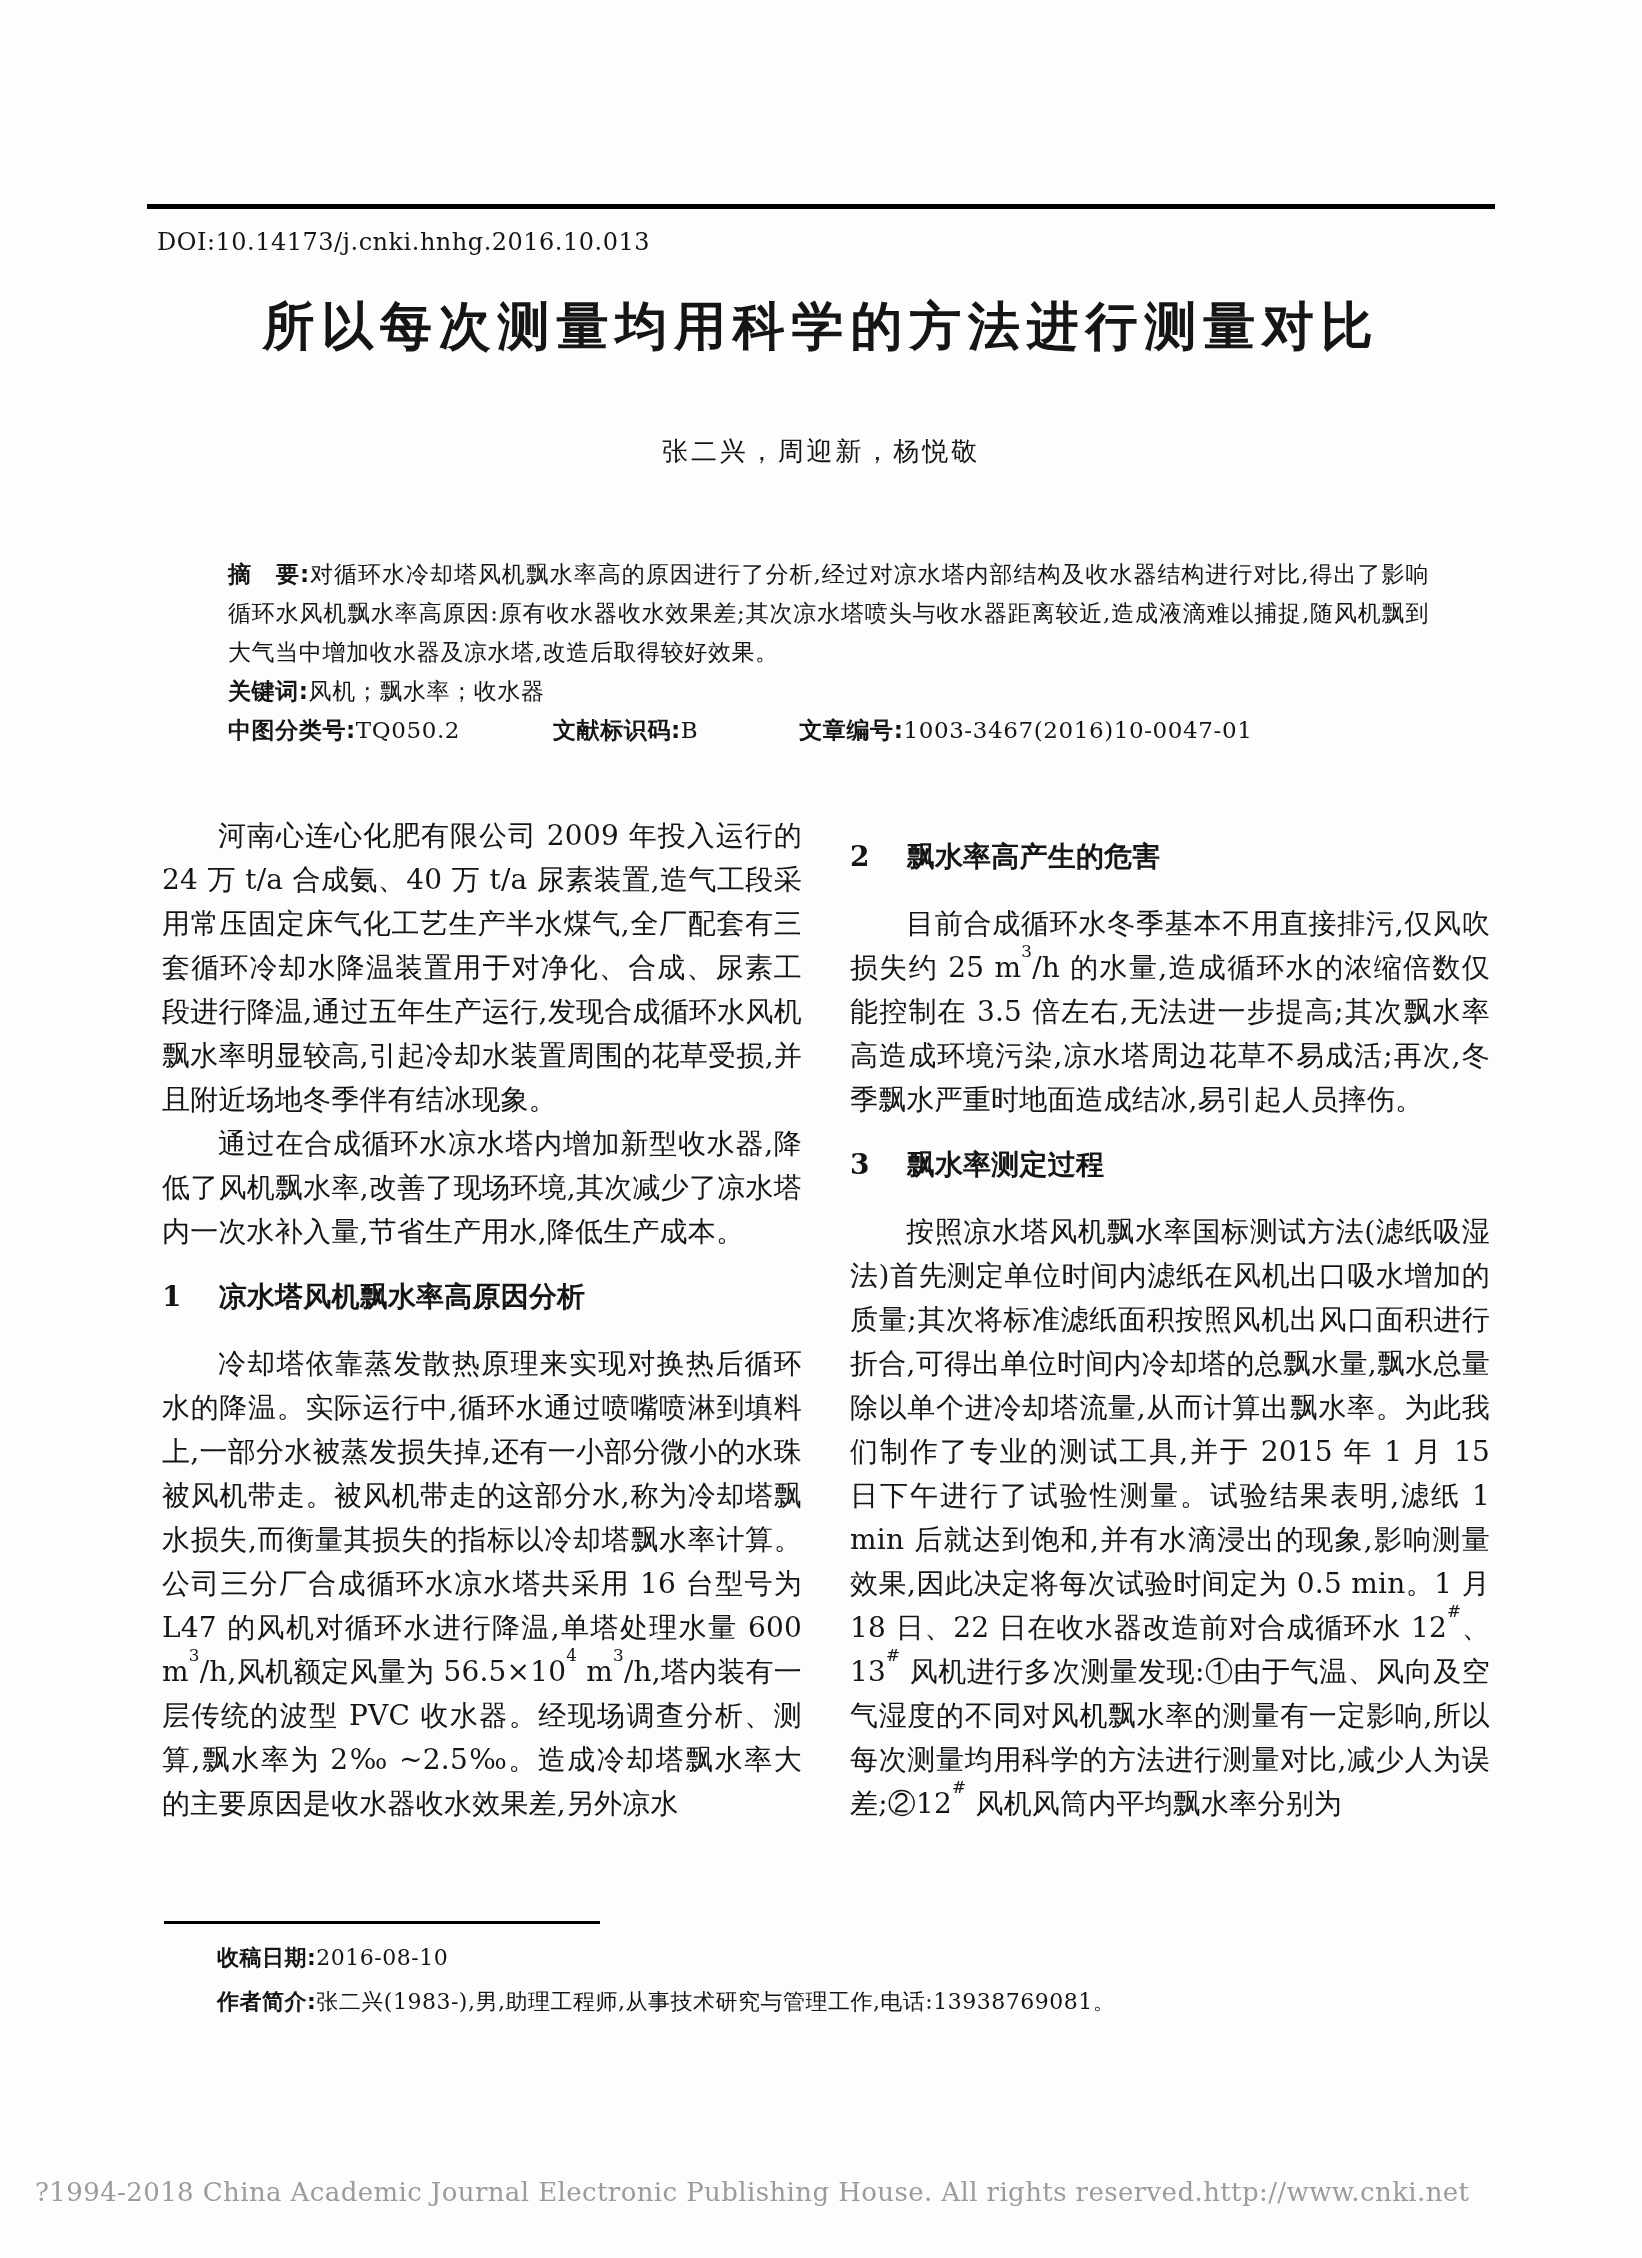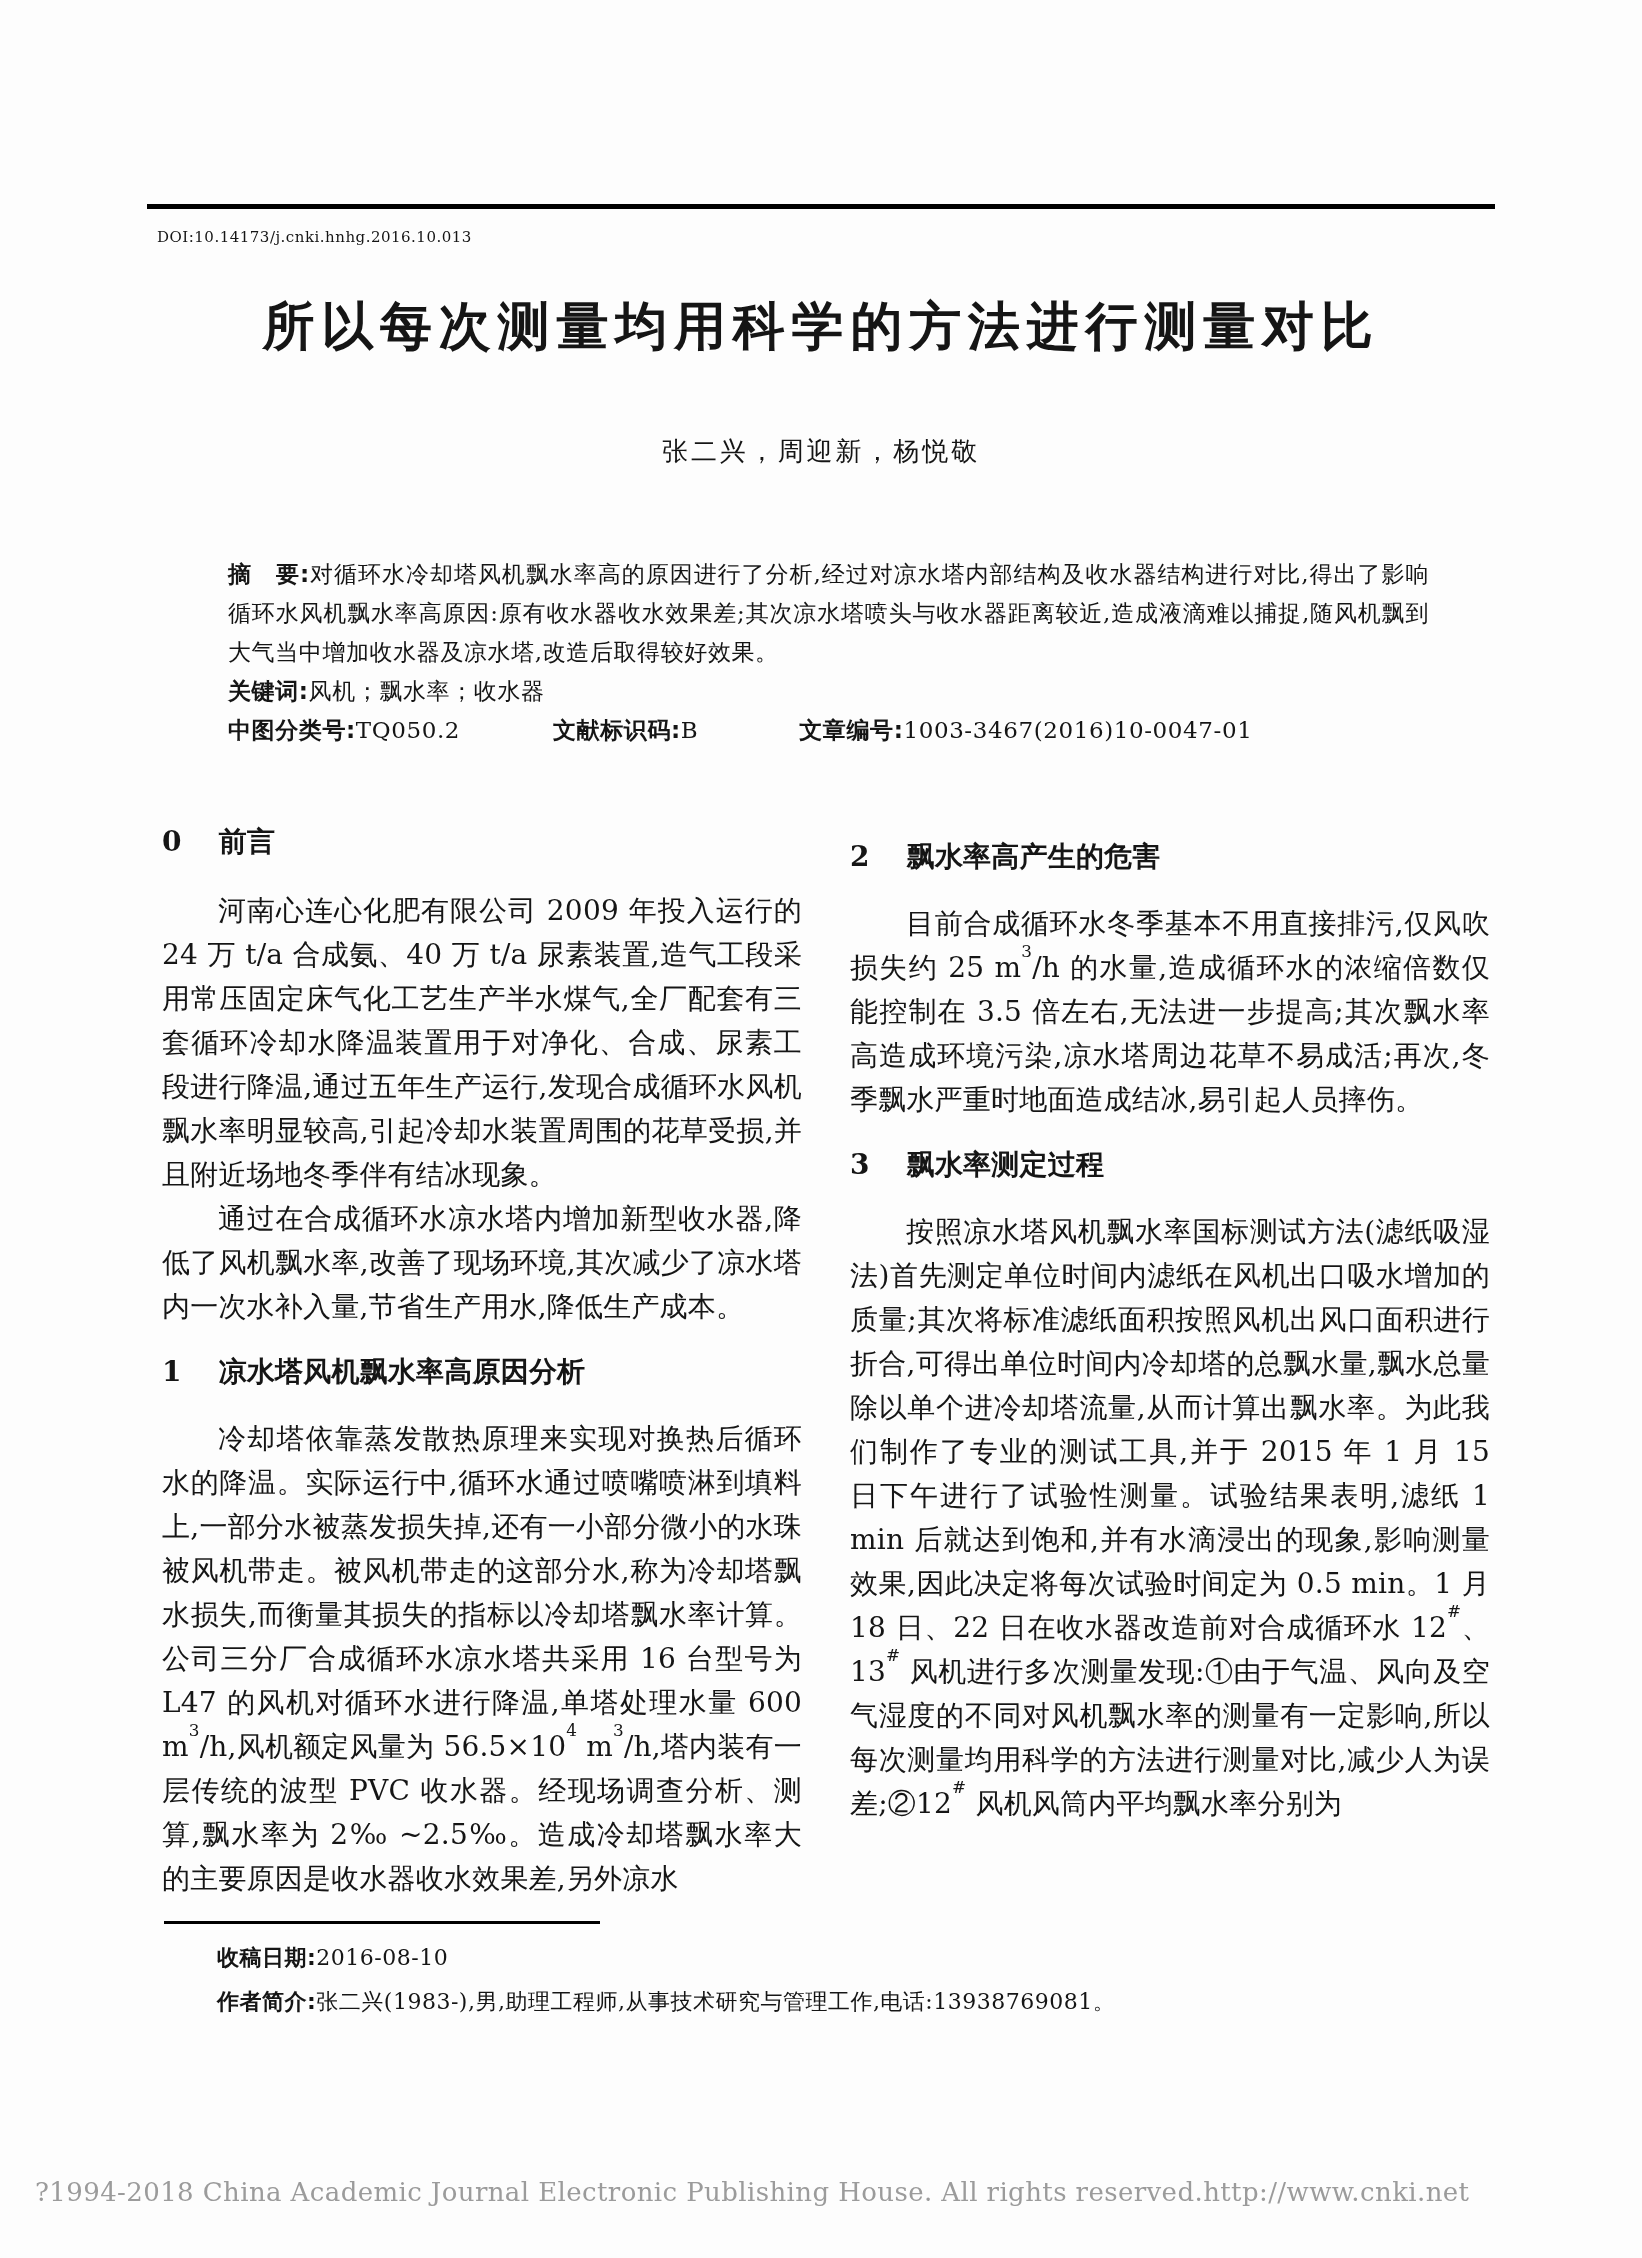--- a/index.html
+++ b/index.html
@@ -16,21 +16,21 @@
   .journal-header{
     position:absolute;top:156px;left:152px;width:1338px;
     display:flex;justify-content:space-between;align-items:baseline;
     font-size:22px;letter-spacing:1px;
   }
   .journal-header .center{flex:1;text-align:center;}
   .header-rule{
     position:absolute;top:204px;left:147px;width:1348px;height:4.8px;
     background:#000;
   }
-  .doi-line{position:absolute;top:228px;left:157px;font-size:15px;letter-spacing:0.5px;}
+  .doi-line{position:absolute;top:228px;left:157px;font-size:24px;letter-spacing:0.5px;}
   
   .article-title{
     position:absolute;top:292px;left:0;width:100%;
     text-align:center;
     font-family:"DejaVu Sans","Liberation Sans",sans-serif;
     font-weight:bold;font-size:52px;letter-spacing:6.8px;
   }
   .authors{
     position:absolute;top:434px;left:0;width:100%;
     text-align:center;font-size:26px;letter-spacing:2.9px;
@@ -97,23 +97,20 @@
     <p><span class="blabel">关键词:</span><span>风机；飘水率；收水器</span></p>
     <p class="meta-line">
       <span class="meta-pair gap1"><span class="blabel">中图分类号:</span><span>TQ050.2</span></span>
       <span class="meta-pair gap2"><span class="blabel">文献标识码:</span><span>B</span></span>
       <span class="meta-pair"><span class="blabel">文章编号:</span><span>1003-3467(2016)10-0047-01</span></span>
     </p>
   </div>
 
   <div class="columns">
     <div class="col">
-      <div class="sec-h h-first">
-        <span class="sec-num">0</span><span>前言</span>
-      </div>
       <p><span>河南心连心化肥有限公司 2009 年投入运行的 24 万 t/a 合成氨、40 万 t/a 尿素装置,造气工段采用常压固定床气化工艺生产半水煤气,全厂配套有三套循环冷却水降温装置用于对净化、合成、尿素工段进行降温,通过五年生产运行,发现合成循环水风机飘水率明显较高,引起冷却水装置周围的花草受损,并且附近场地冬季伴有结冰现象。</span></p>
       <p><span>通过在合成循环水凉水塔内增加新型收水器,降低了风机飘水率,改善了现场环境,其次减少了凉水塔内一次水补入量,节省生产用水,降低生产成本。</span></p>
       <div class="sec-h h-mid">
         <span class="sec-num">1</span><span>凉水塔风机飘水率高原因分析</span>
       </div>
       <p><span>冷却塔依靠蒸发散热原理来实现对换热后循环水的降温。实际运行中,循环水通过喷嘴喷淋到填料上,一部分水被蒸发损失掉,还有一小部分微小的水珠被风机带走。被风机带走的这部分水,称为冷却塔飘水损失,而衡量其损失的指标以冷却塔飘水率计算。公司三分厂合成循环水凉水塔共采用 16 台型号为 L47 的风机对循环水进行降温,单塔处理水量 600 m</span><sup>3</sup><span>/h,风机额定风量为 56.5×10</span><sup>4</sup><span> m</span><sup>3</sup><span>/h,塔内装有一层传统的波型 PVC 收水器。经现场调查分析、测算,飘水率为 2‰ ~2.5‰。造成冷却塔飘水率大的主要原因是收水器收水效果差,另外凉水</span></p>
     </div>
     <div class="col">
       <div class="sec-h h-mid">
         <span class="sec-num">2</span><span>飘水率高产生的危害</span>

